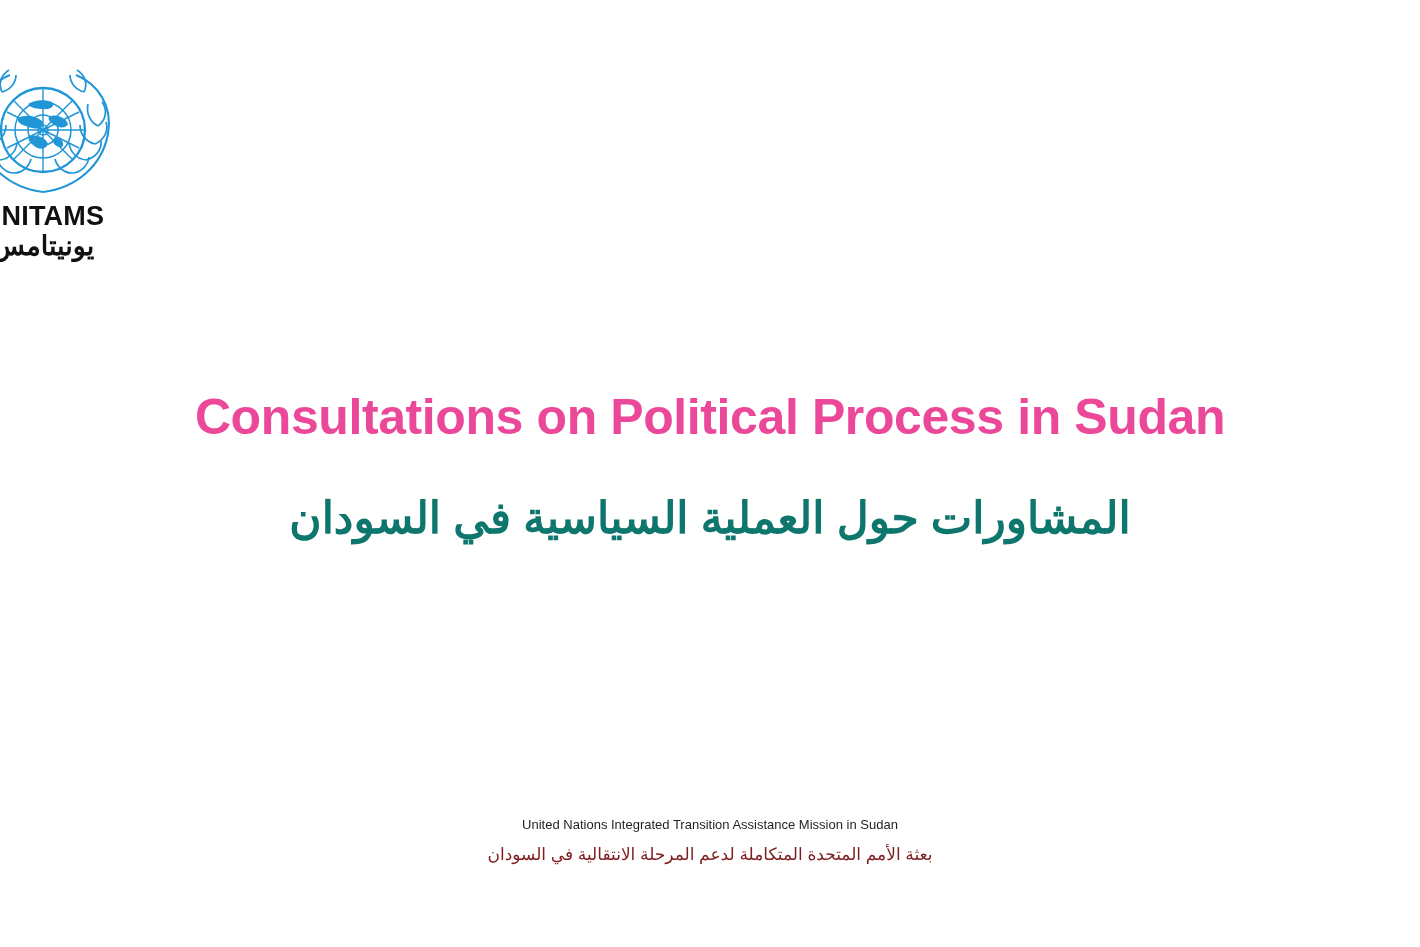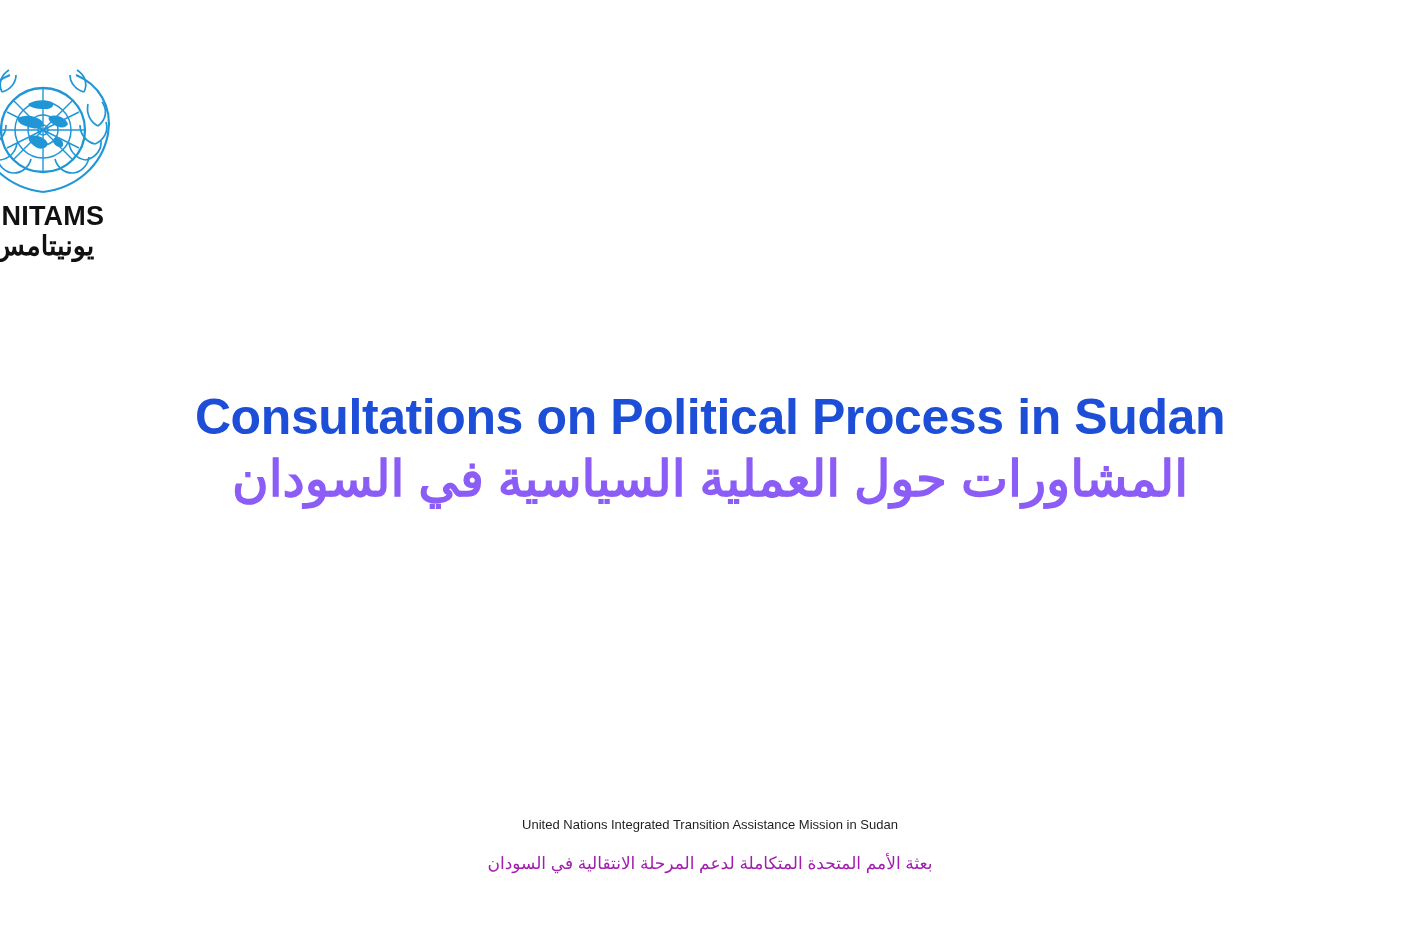--- a/index.html
+++ b/index.html
@@ -55,29 +55,30 @@
     top: 388px;
     left: 0;
     width: 1420px;
     text-align: center;
   }
 
   .title-en {
     font-size: 50px;
     font-weight: bold;
     letter-spacing: -0.4px;
-    color: #1d4ed8;
+    color: #ec4899;
     white-space: nowrap;
     line-height: 1.18;
   }
 
   .title-ar {
-    font-size: 50px;
+    margin-top: 42px;
+    font-size: 44px;
     font-weight: bold;
-    color: #8b5cf6;
+    color: #0f766e;
     white-space: nowrap;
     direction: rtl;
     line-height: 1.3;
   }
 
   
   .footer-area {
     position: absolute;
     top: 815px;
     left: 0;
@@ -86,24 +87,24 @@
   }
 
   .footer-en {
     font-size: 13px;
     color: #1f1f1f;
     line-height: 1.6;
   }
 
   .footer-ar {
     font-size: 17px;
-    color: #a21caf;
+    color: #7f1d1d;
     direction: rtl;
     line-height: 1.7;
-    margin-top: 14px;
+    margin-top: 5px;
   }
 </style>
 </head>
 <body>
 
 <div class="logo-block">
 
   <svg class="logo-emblem" viewBox="0 0 170 132">
     <g stroke="#2196d6" fill="none" stroke-width="2.1">
 

